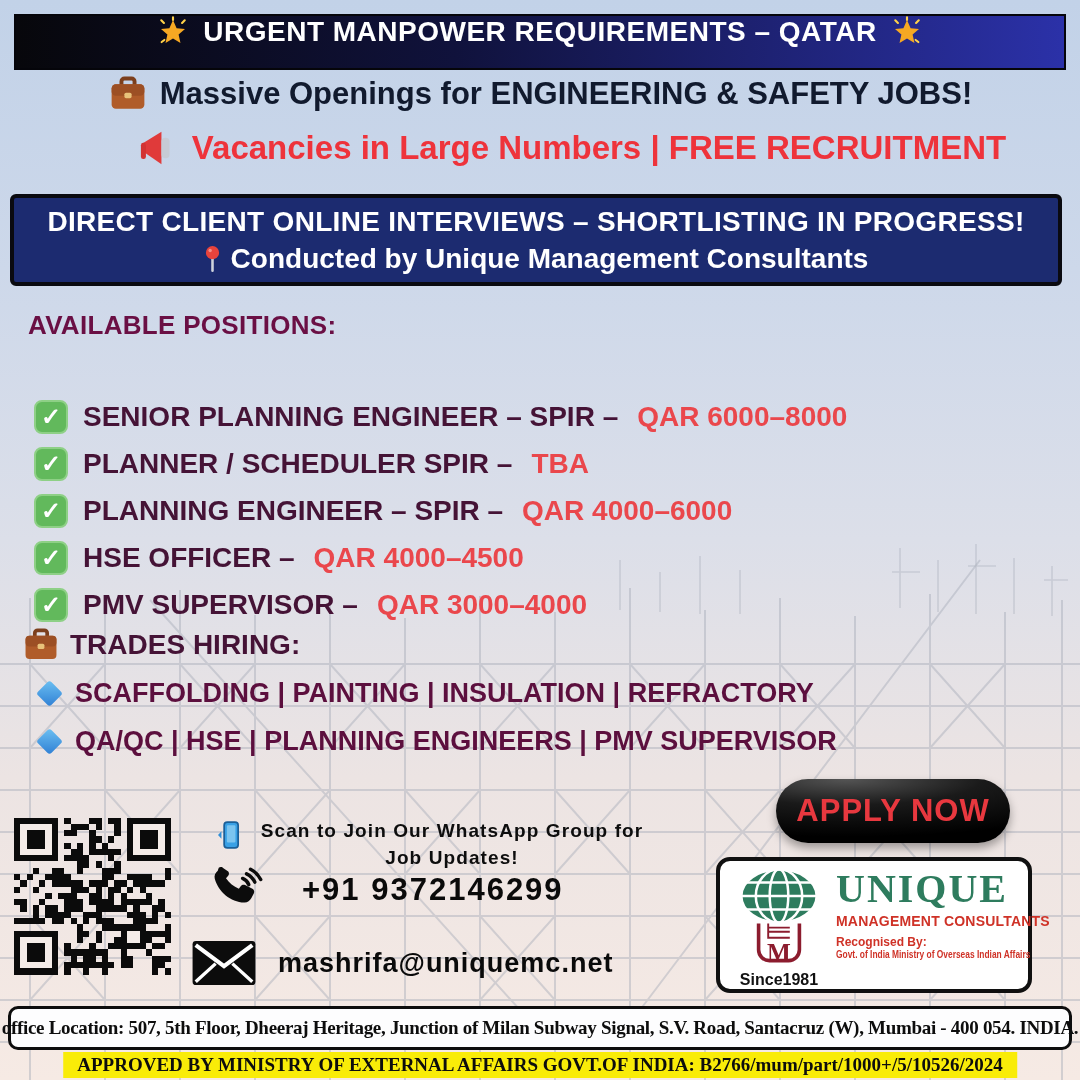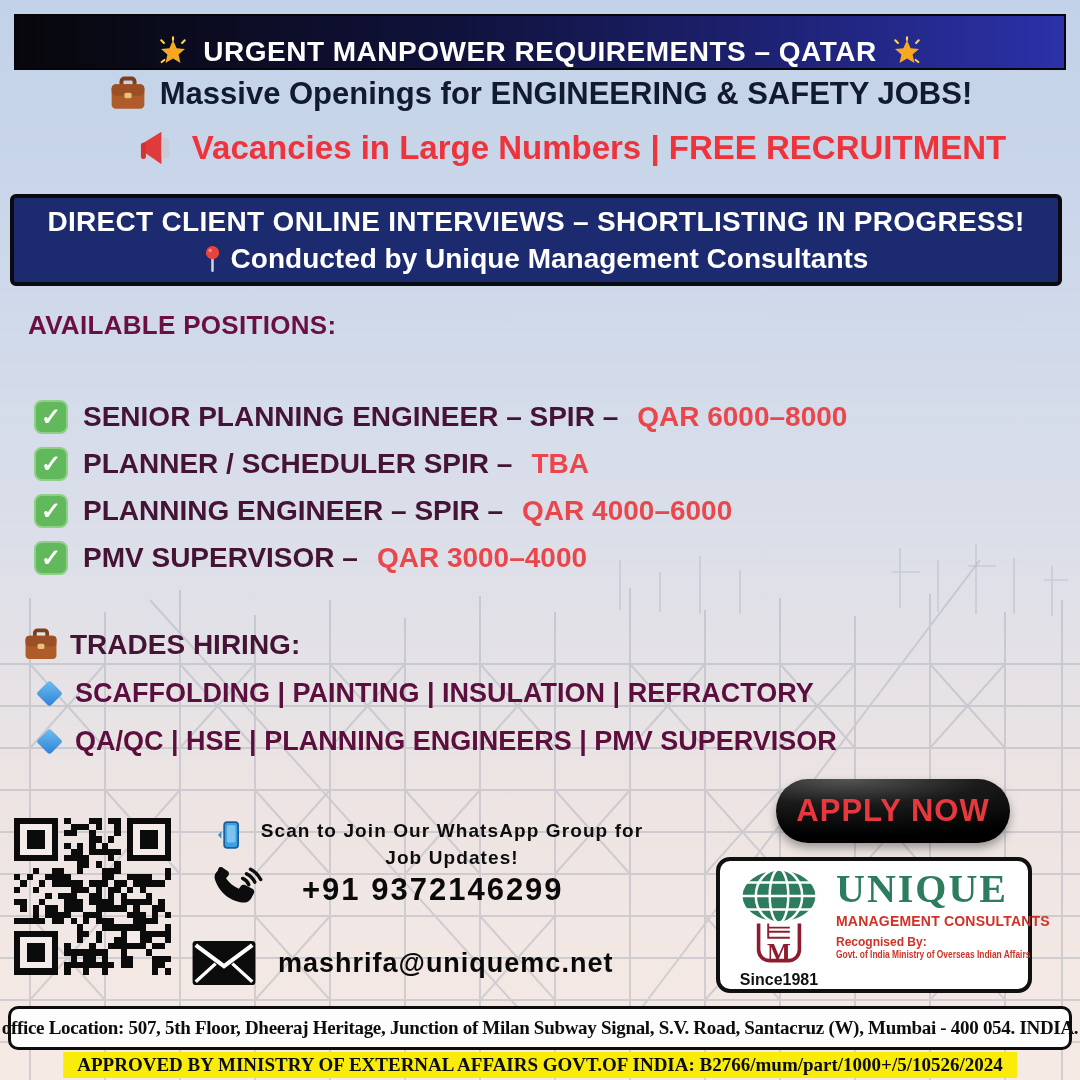--- a/index.html
+++ b/index.html
@@ -4,21 +4,21 @@
 <style>
   html,body{margin:0;padding:0;}
   body{width:1080px;height:1080px;overflow:hidden;font-family:"Liberation Sans",sans-serif;}
   .poster{position:relative;width:1080px;height:1080px;overflow:hidden;
     background:linear-gradient(180deg,#c2d2e8 0%,#cdd8ea 25%,#dcdfe9 50%,#ece4e3 72%,#f6eae4 100%);}
   .scaffold{position:absolute;inset:0;z-index:0;pointer-events:none;}
   .layer{position:absolute;z-index:1;}
 
   .top-banner{left:14px;top:14px;width:1048px;height:52px;
     background:linear-gradient(90deg,#07070b 0%,#10123c 42%,#2b31a8 100%);
-    border:2px solid #05050a;display:flex;align-items:flex-end;justify-content:center;gap:14px;}
+    border:2px solid #05050a;display:flex;align-items:flex-start;justify-content:center;gap:14px;}
   .top-banner .t{color:#fff;font-size:28px;font-weight:800;letter-spacing:.5px;white-space:nowrap;}
 
   .massive-row{left:0;top:76px;width:1080px;display:flex;align-items:center;justify-content:center;gap:12px;}
   .massive-row .t{color:#111a2e;font-size:31px;font-weight:800;white-space:nowrap;}
 
   .vacancies-row{left:0;top:128px;width:1080px;display:flex;align-items:center;justify-content:center;gap:10px;margin-left:32px;}
   .vacancies-row .t{color:#ee333b;font-size:33px;font-weight:800;white-space:nowrap;}
 
   .interview-box{left:10px;top:194px;width:1052px;height:92px;background:#1c2b70;
     border:4px solid #0a0a10;border-radius:6px;color:#fff;display:flex;flex-direction:column;
@@ -158,20 +158,25 @@
     </div>
     <div class="pos-row">
       <span class="checkbox"></span>
       <span class="pos-label">PLANNER / SCHEDULER SPIR –</span>
       <span class="pos-salary">TBA</span>
     </div>
     <div class="pos-row">
       <span class="checkbox"></span>
       <span class="pos-label">PLANNING ENGINEER – SPIR –</span>
       <span class="pos-salary">QAR 4000–6000</span>
+    </div>
+    <div class="pos-row">
+      <span class="checkbox"></span>
+      <span class="pos-label">HSE OFFICER –</span>
+      <span class="pos-salary">QAR 4000–4500</span>
     </div>
     <div class="pos-row">
       <span class="checkbox"></span>
       <span class="pos-label">PMV SUPERVISOR –</span>
       <span class="pos-salary">QAR 3000–4000</span>
     </div>
   </div>
 
   <div class="layer trades-heading">
     <svg class="ico" width="38" height="34" viewBox="0 0 24 22">

